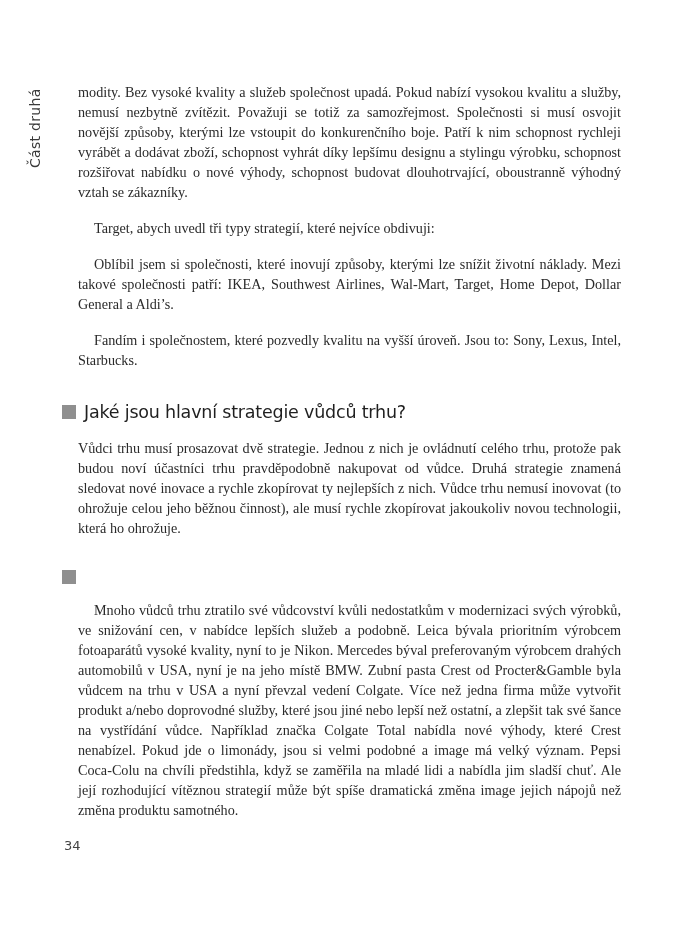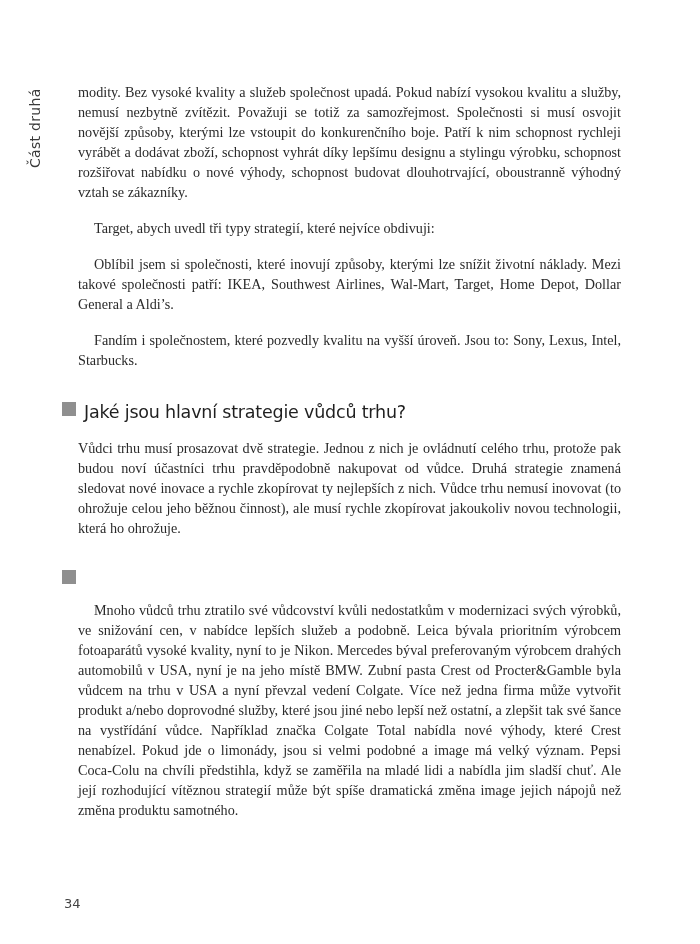--- a/index.html
+++ b/index.html
@@ -13,26 +13,26 @@
     }
     .content {
       position: absolute; left: 62px; top: 66px; width: 575px;
       font-family: "Liberation Serif", serif; font-size: 14.2px; line-height: 20px;
       text-align: justify; hyphens: manual;
     }
     .content p { margin: 16px; }
     .indent { text-indent: 16px; }
     .section-heading {
       font-family: "DejaVu Sans", sans-serif; font-size: 17.5px; color: #1f1f1f;
-      display: flex; margin: 32px 0 14px 0; text-align: left;
+      display: flex; align-items: center; margin: 32px 0 14px 0; text-align: left;
       letter-spacing: -0.2px;
     }
     .square { display: inline-block; width: 14px; height: 14px; background: #8f8f8f; margin-right: 8px; flex: none; }
     .page-number {
-      position: absolute; left: 64px; top: 896px;
+      position: absolute; left: 64px; top: 838px;
       font-family: "DejaVu Sans", sans-serif; font-size: 13px; color: #444;
     }
   </style>
 </head>
 <body>
 
 <div class="side-label">Část druhá</div>
 
 <div class="content">
   <div>

